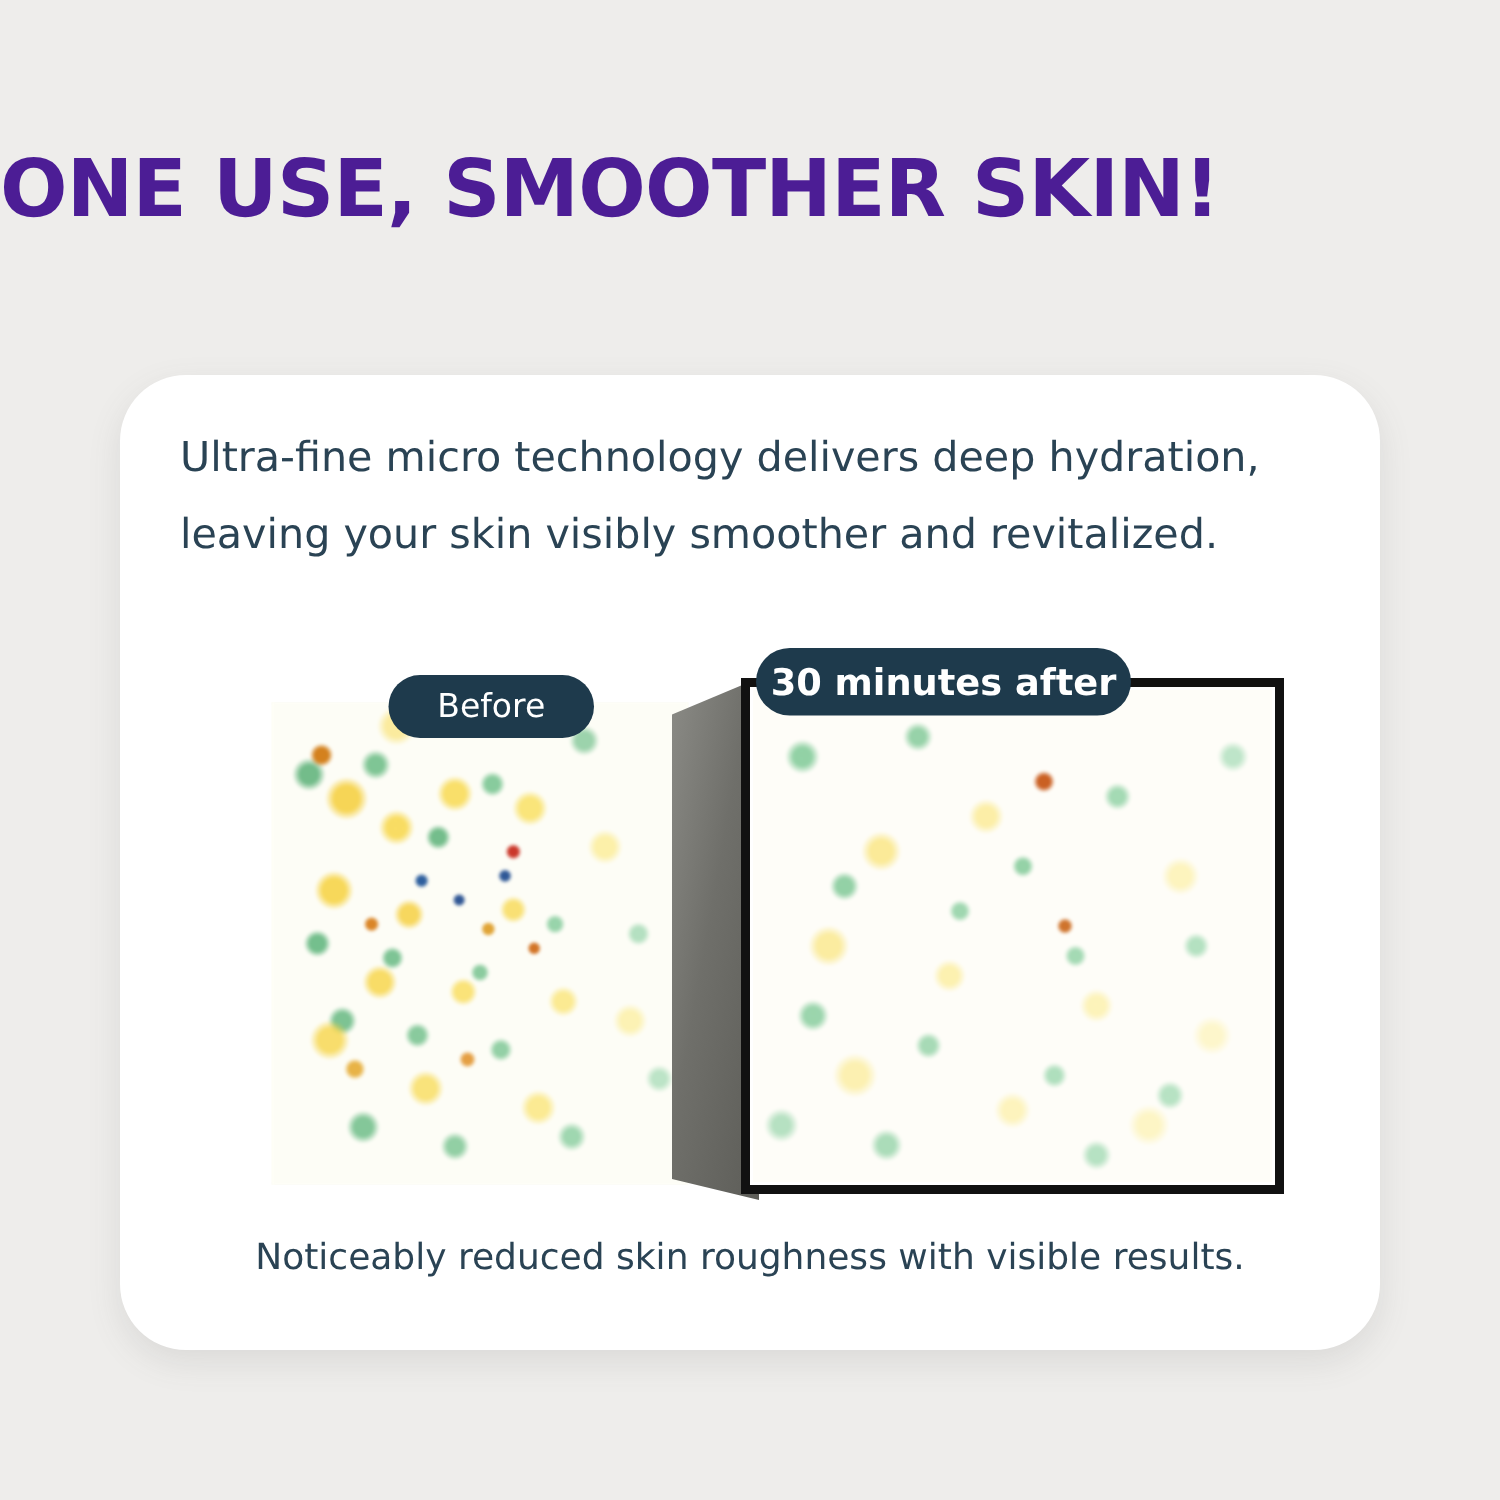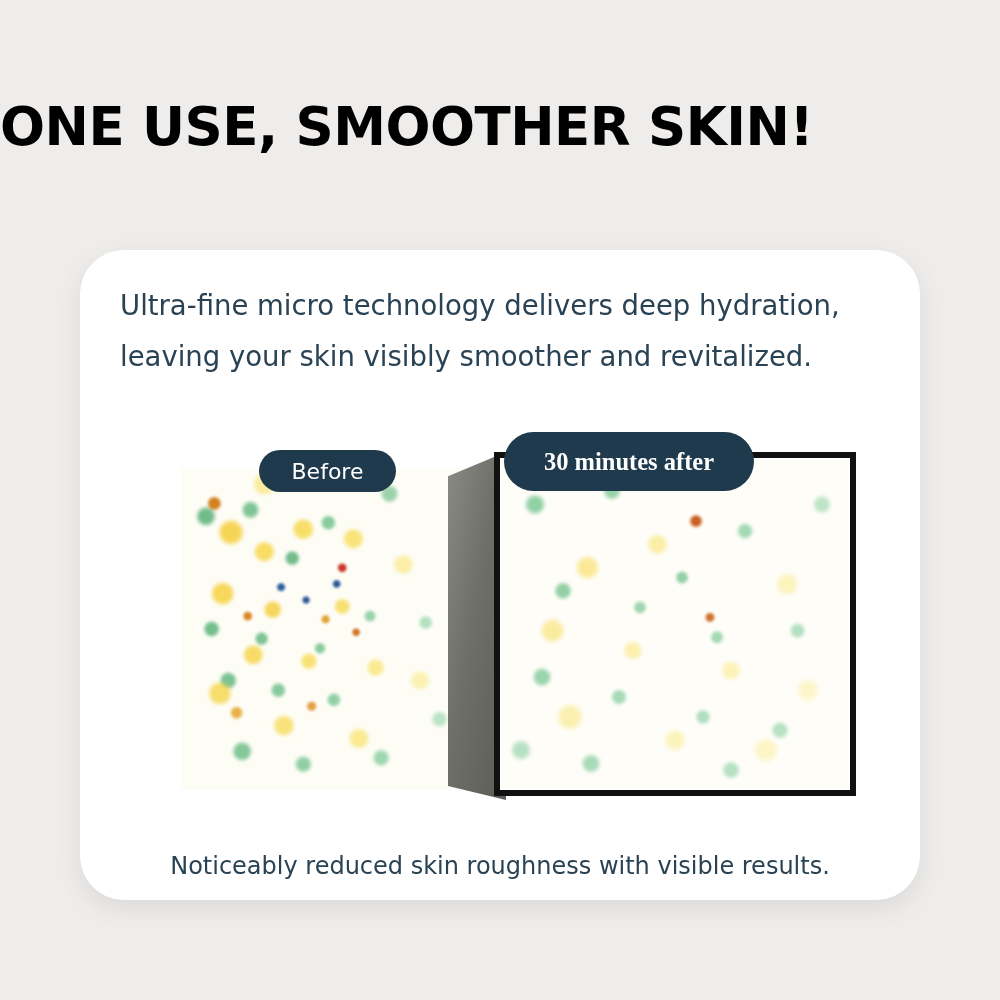--- a/index.html
+++ b/index.html
@@ -19,21 +19,21 @@
 
   
   .headline {
     position: absolute;
     left: 0; top: 96px;
     width: 812px;
     text-align: center;
     font-size: 53px;
     font-weight: 700;
     letter-spacing: -0.5px;
-    color: #000000;
+    color: #4c1d95;
     font-family: "DejaVu Sans", sans-serif;
     white-space: nowrap;
   }
 
   
   .card {
     position: absolute;
     left: 80px; top: 250px;
     width: 840px; height: 650px;
     background: #ffffff;
@@ -197,38 +197,36 @@
   }
   .badge-before {
     left: 163px; top: 30px;
     width: 137px; height: 42px;
     font-size: 22px;
     font-weight: 400;
     z-index: 5;
   }
   .badge-after {
     left: 408px; top: 12px;
-    width: 250px; height: 59px;
+    width: 250px; height: 45px;
     font-size: 24.5px;
     font-weight: 700;
     z-index: 5;
-    font-family: Liberation Serif, serif;
   }
 
   
   .caption {
     position: absolute;
     left: 0; top: 574px;
     width: 840px;
     text-align: center;
     color: #2a4354;
     font-size: 24px;
     font-family: "DejaVu Sans", sans-serif;
     font-weight: 400;
-    margin-top: 28px;
   }
 </style>
 </head>
 <body>
 
 <div class="page">
 
   <div class="headline">ONE USE, SMOOTHER SKIN!</div>
 
   <div class="card">

